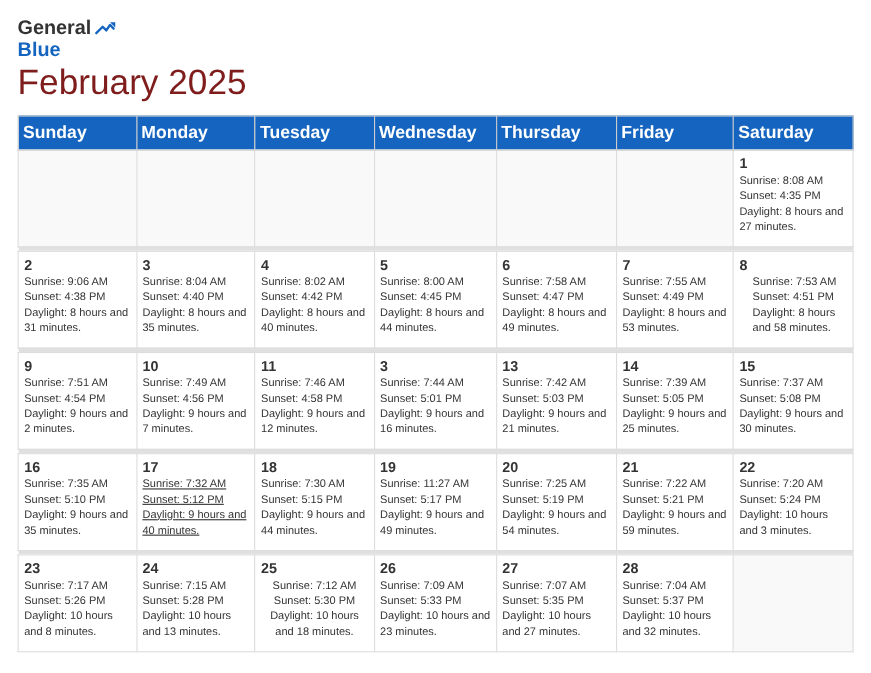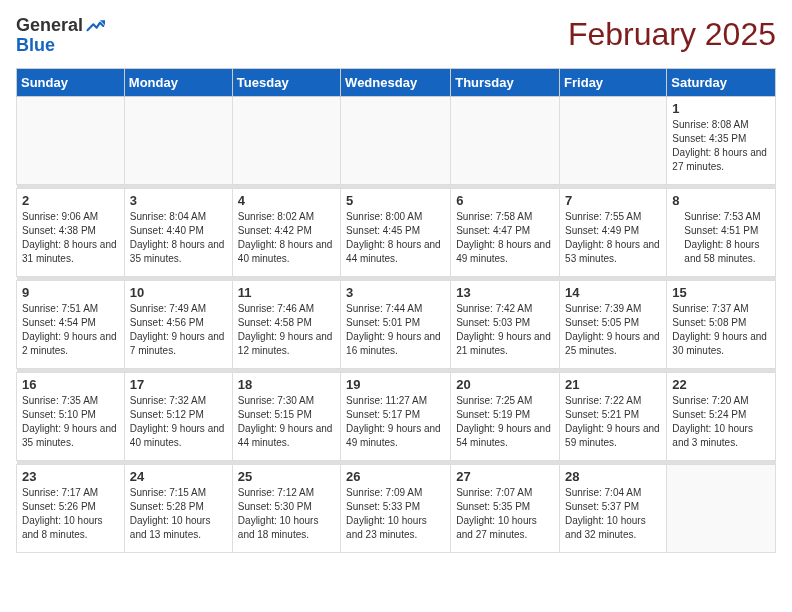--- a/index.html
+++ b/index.html
@@ -6,22 +6,23 @@
     body {
       font-family: Arial, sans-serif;
       background: #fff;
       width: 792px;
       min-height: 612px;
       padding: 16px;
     }
     .header {
       display: flex;
       align-items: flex-start;
-      justify-content: space-between;
+      justify-content: center;
       margin-bottom: 12px;
+      flex-direction: column;
     }
     .logo {
       display: flex;
       align-items: center;
     }
     .logo-text {
       display: flex;
       flex-direction: column;
       line-height: 1.1;
     }
@@ -52,21 +53,21 @@
       font-size: 16px;
       color: #555;
     }
     .calendar {
       width: 100%;
       border-collapse: collapse;
     }
     .calendar th {
       background-color: #1565C0;
       color: #fff;
-      font-size: 13px;
+      font-size: 16px;
       font-weight: bold;
       padding: 6px 4px;
       text-align: left;
       border: 1px solid #ccc;
     }
     .calendar td {
       border: 1px solid #ddd;
       vertical-align: top;
       padding: 4px 5px;
       font-size: 10.5px;
@@ -237,21 +238,21 @@
       </tr>
       <tr>
         <td>
           <span class="day-num">16</span>
           <div class="day-info" style="white-space: pre-line;">Sunrise: 7:35 AM
 Sunset: 5:10 PM
 Daylight: 9 hours and 35 minutes.</div>
         </td>
         <td>
           <span class="day-num">17</span>
-          <div class="day-info" style="white-space: pre-line;">Sunrise: 7:32 AM
+          <div class="day-info" style="white-space: pre-line; text-decoration: underline;">Sunrise: 7:32 AM
 Sunset: 5:12 PM
 Daylight: 9 hours and 40 minutes.</div>
         </td>
         <td>
           <span class="day-num">18</span>
           <div class="day-info" style="white-space: pre-line;">Sunrise: 7:30 AM
 Sunset: 5:15 PM
 Daylight: 9 hours and 44 minutes.</div>
         </td>
         <td>
@@ -290,21 +291,21 @@
 Daylight: 10 hours and 8 minutes.</div>
         </td>
         <td>
           <span class="day-num">24</span>
           <div class="day-info" style="white-space: pre-line;">Sunrise: 7:15 AM
 Sunset: 5:28 PM
 Daylight: 10 hours and 13 minutes.</div>
         </td>
         <td>
           <span class="day-num">25</span>
-          <div class="day-info" style="white-space: pre-line;">Sunrise: 7:12 AM
+          <div class="day-info" style="white-space: pre-line; text-align: center;">Sunrise: 7:12 AM
 Sunset: 5:30 PM
 Daylight: 10 hours and 18 minutes.</div>
         </td>
         <td>
           <span class="day-num">26</span>
           <div class="day-info" style="white-space: pre-line;">Sunrise: 7:09 AM
 Sunset: 5:33 PM
 Daylight: 10 hours and 23 minutes.</div>
         </td>
         <td>

